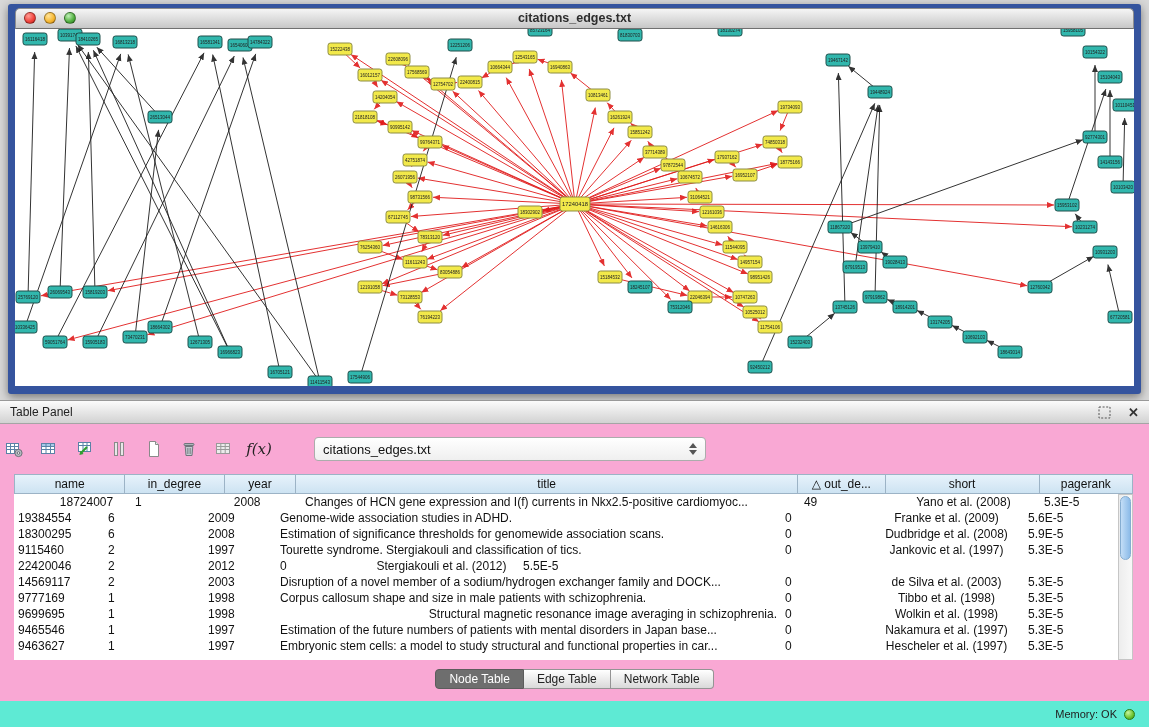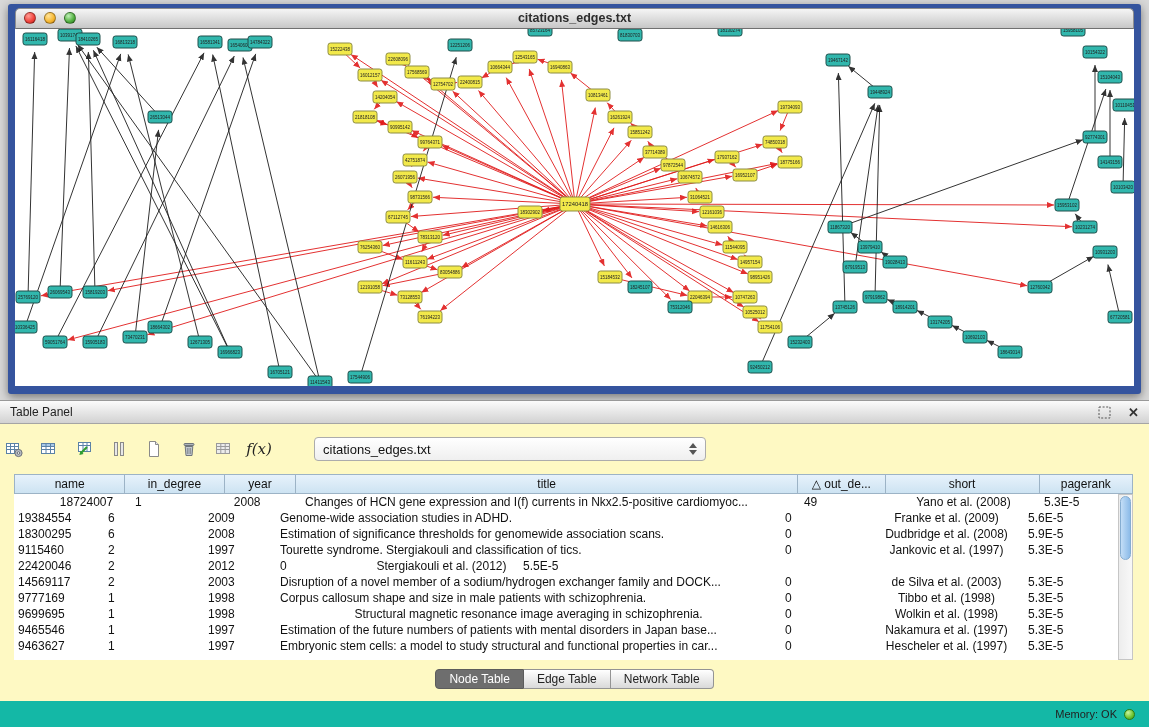--- a/index.html
+++ b/index.html
@@ -25,21 +25,21 @@
   .lights{position:absolute;left:8px;top:3px;display:flex;gap:8px;}
   .tl{width:12px;height:12px;border-radius:50%;box-sizing:border-box;border:1px solid rgba(0,0,0,.35);}
   .tl.red{background:radial-gradient(circle at 35% 30%,#ff9d95,#f0413a 60%,#b32420);}
   .tl.yellow{background:radial-gradient(circle at 35% 30%,#ffe49a,#f6b62f 60%,#c07e12);}
   .tl.green{background:radial-gradient(circle at 35% 30%,#c0f0b8,#4fae3d 60%,#2d7a22);}
   .canvas{height:357px;background:#ffffff;overflow:hidden;}
   .canvas svg{display:block;}
   
   .table-panel{
     position:absolute;left:0;top:400px;width:1149px;height:301px;
-    background:#fef9c3;border-top:1px solid #989898;box-sizing:border-box;
+    background:#f9a8d4;border-top:1px solid #989898;box-sizing:border-box;
   }
   .panel-header{
     height:22px;background:linear-gradient(#fbfbfb,#d2d2d2);
     border-bottom:1px solid #a5a5a5;display:flex;align-items:center;
     padding:0 10px;font-size:12px;color:#222;
   }
   .panel-title{margin-right:auto;}
   .panel-actions{display:flex;align-items:center;gap:12px;}
   .close-icon{font-size:13px;font-weight:bold;color:#333;}
   
@@ -82,21 +82,21 @@
     height:20px;line-height:18px;padding:0 13px;font-size:12px;color:#222;box-sizing:border-box;
     background:linear-gradient(#ffffff,#d9d9d9);border:1px solid #949494;border-left:none;
   }
   .tab:first-child{border-left:1px solid #949494;border-radius:4px 0 0 4px;}
   .tab:last-child{border-radius:0 4px 4px 0;}
   .tab.selected{background:#6e6e6e;color:#fff;border-color:#5c5c5c;}
   
   .statusbar{
     position:absolute;left:0;bottom:0;width:1149px;height:26px;box-sizing:border-box;
     display:flex;align-items:center;justify-content:flex-end;gap:7px;padding-right:14px;
-    font-size:11px;color:#222;background:#14b8a6;
+    font-size:11px;color:#222;background:#5eead4;
   }
   .mem-dot{width:11px;height:11px;border-radius:50%;box-sizing:border-box;
     border:1px solid #2c7a12;background:radial-gradient(circle at 35% 30%,#c9f5a0,#6cc32f 60%,#3e8f17);}
 </style>
 </head>
 <body>
 
 <div class="graph-window">
   <div class="titlebar">
     <div class="lights">
@@ -802,21 +802,21 @@
           <div class="td" style="width: 72px; text-align: left;">1998</div>
           <div class="td" style="width: 505px; text-align: left;">Corpus callosum shape and size in male patients with schizophrenia.</div>
           <div class="td" style="width: 88px; text-align: left;">0</div>
           <div class="td" style="width: 155px; text-align: center;">Tibbo et al. (1998)</div>
           <div class="td" style="width: 94px; text-align: left;">5.3E-5</div>
         </div>
         <div class="tr">
           <div class="td" style="width: 90px; text-align: left;">9699695</div>
           <div class="td" style="width: 100px; text-align: left;">1</div>
           <div class="td" style="width: 72px; text-align: left;">1998</div>
-          <div class="td" style="width: 505px; text-align: center;">Structural magnetic resonance image averaging in schizophrenia.</div>
+          <div class="td" style="width: 505px; text-align: right;">Structural magnetic resonance image averaging in schizophrenia.</div>
           <div class="td" style="width: 88px; text-align: left;">0</div>
           <div class="td" style="width: 155px; text-align: center;">Wolkin et al. (1998)</div>
           <div class="td" style="width: 94px; text-align: left;">5.3E-5</div>
         </div>
         <div class="tr">
           <div class="td" style="width: 90px; text-align: left;">9465546</div>
           <div class="td" style="width: 100px; text-align: left;">1</div>
           <div class="td" style="width: 72px; text-align: left;">1997</div>
           <div class="td" style="width: 505px; text-align: left;">Estimation of the future numbers of patients with mental disorders in Japan base...</div>
           <div class="td" style="width: 88px; text-align: left;">0</div>

